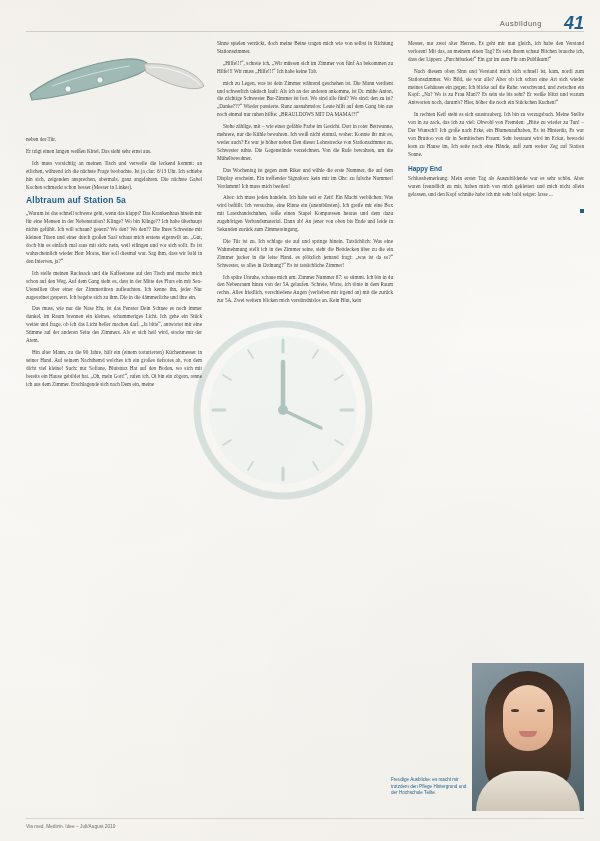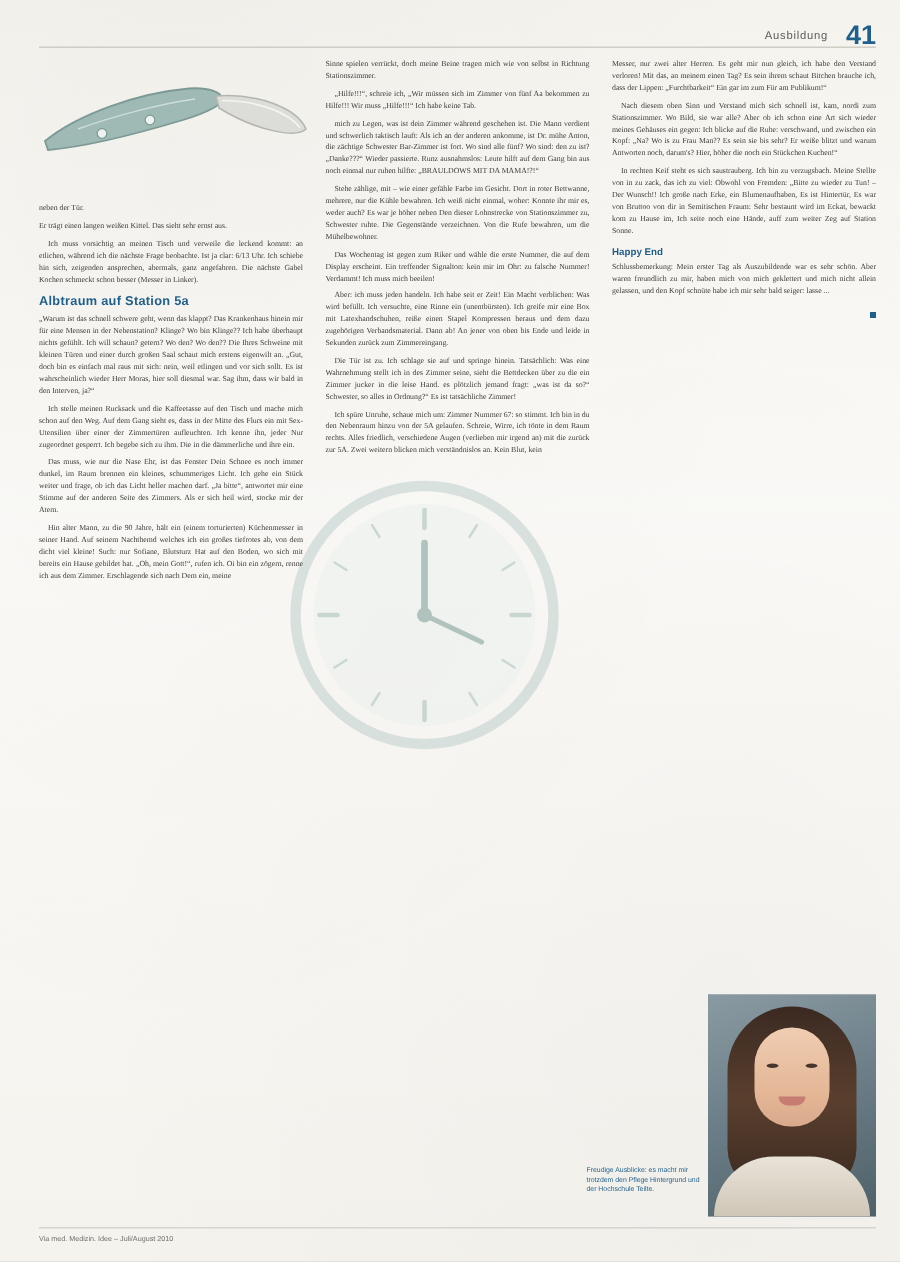--- a/index.html
+++ b/index.html
@@ -26,34 +26,35 @@
       linear-gradient(180deg, rgba(240,236,228,0.5), rgba(255,255,255,0.1) 40%, rgba(238,234,226,0.45));
     pointer-events: none;
   }
   
   .hdr {
     position: absolute;
     top: 14px;
     right: 16px;
     display: flex;
     align-items: center;
-    gap: 12px;
+    gap: 22px;
   }
   .hdr-label {
     font-family: "Liberation Sans", sans-serif;
     font-size: 7.5px;
     letter-spacing: 0.5px;
     color: #5d5d5b;
   }
   .hdr-num {
     font-family: "Liberation Sans", sans-serif;
     font-size: 18px;
     font-weight: bold;
     color: #1f5f8b;
     line-height: 1;
+    font-style: italic;
   }
   .hdr-rule {
     position: absolute;
     top: 31px;
     left: 26px;
     right: 16px;
     height: 1px;
     background: #cfcdc6;
   }
   

